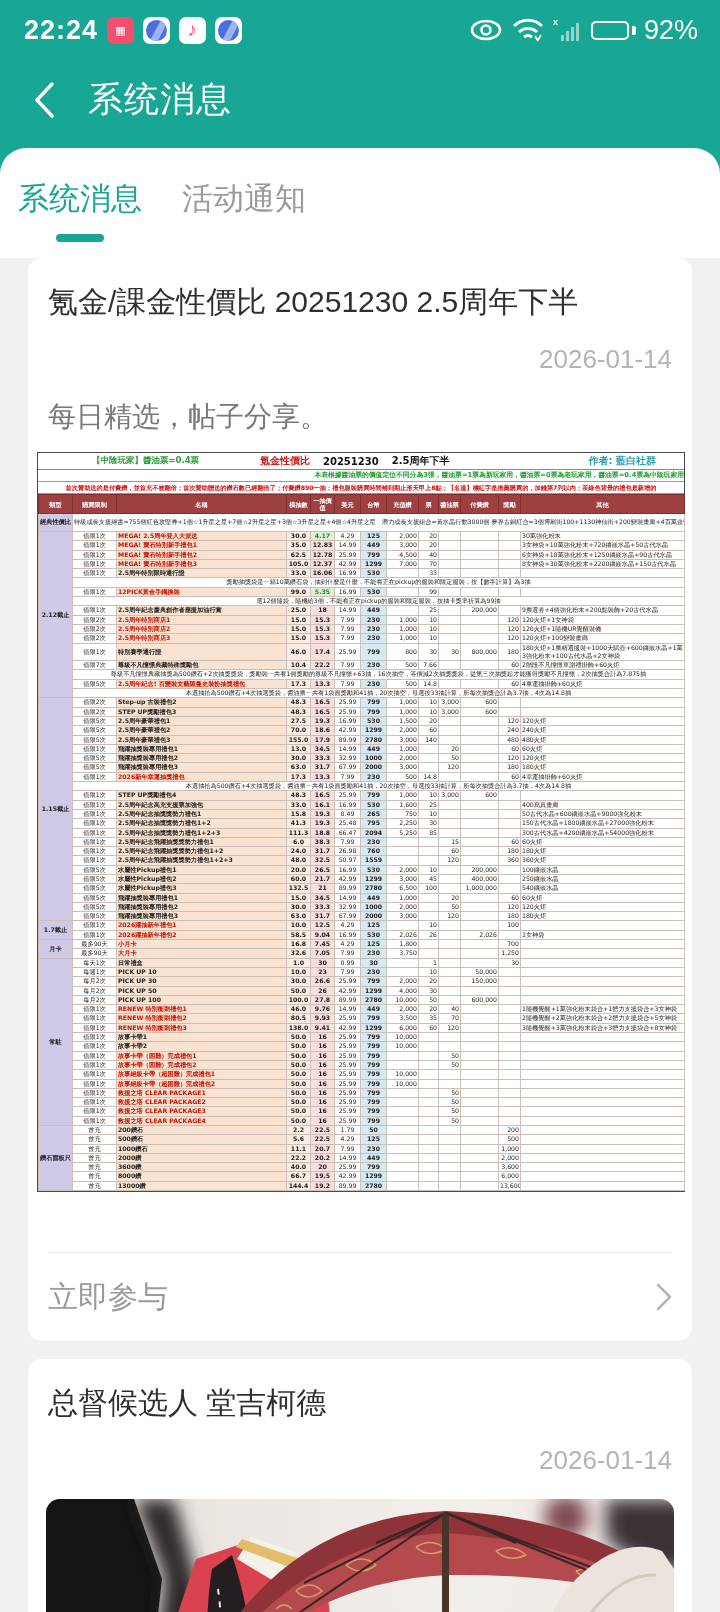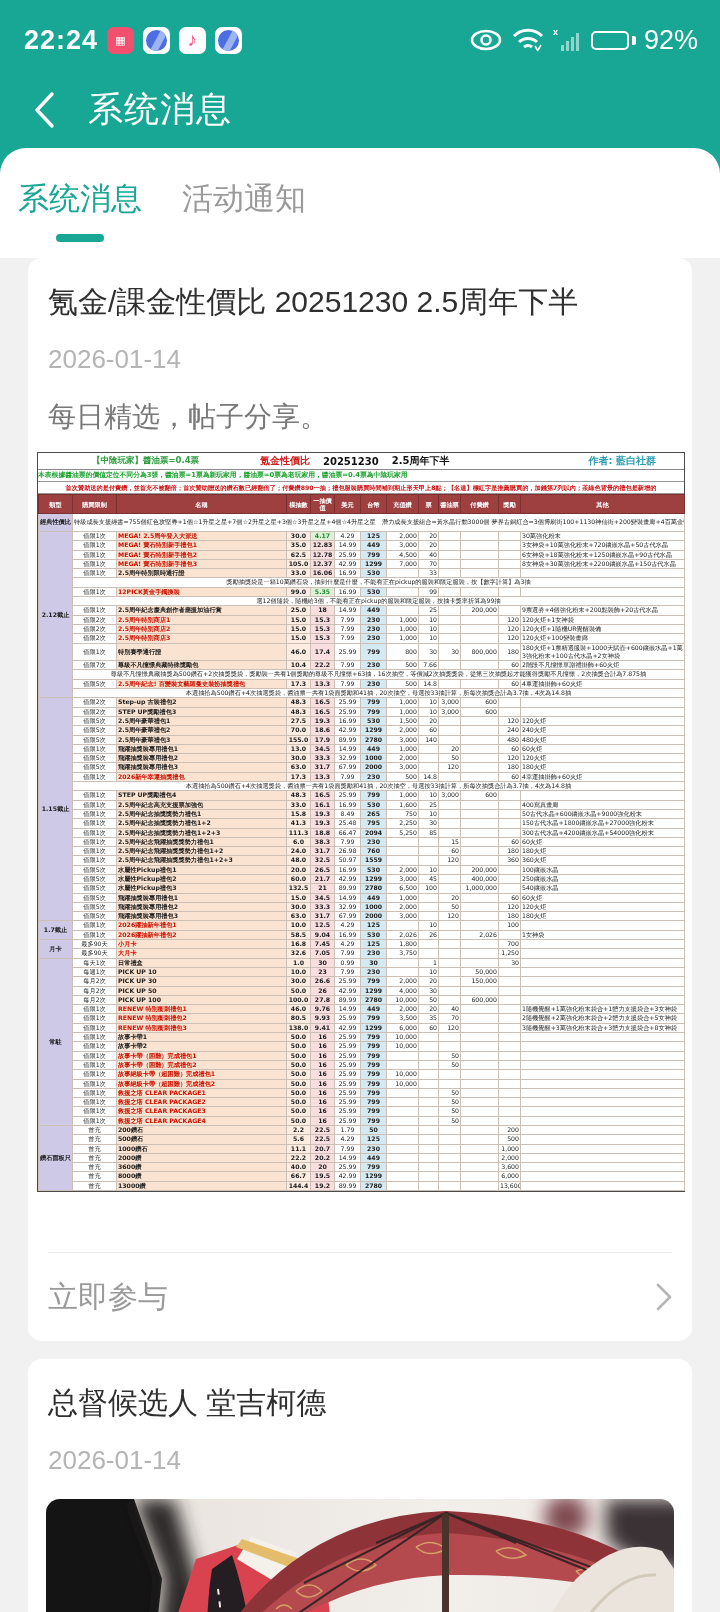--- a/index.html
+++ b/index.html
@@ -1,20 +1,20 @@
 <!DOCTYPE html>
 <html><head>
 <meta charset="utf-8">
 <style>
   html,body{margin:0;padding:0;width:720px;height:1612px;overflow:hidden;
     font-family:"Liberation Sans","DejaVu Sans",sans-serif;background:#f1f1f1;}
   
   .top{background:#18a695;height:174px;position:relative;}
   .statusbar{display:flex;align-items:center;justify-content:space-between;
-    padding:20px 22px 0 24px;color:#fff;height:40px;}
+    padding:10px 22px 0 24px;color:#fff;height:40px;}
   .sb-left{display:flex;align-items:center;gap:9px;}
   .sb-time{font-size:27px;font-weight:bold;letter-spacing:1px;}
   .appic{width:27px;height:27px;border-radius:7px;display:flex;align-items:center;justify-content:center;font-size:15px;}
   .appic.pink{background:#f2506e;color:#fff;font-size:11px;font-weight:bold;}
   .appic.white{background:#fff;color:#ff4f7e;font-size:19px;}
   .appic.blue{background:#fff;}
   .appic.blue .dot{width:21px;height:21px;border-radius:50%;background:#4b6fe0;position:relative;overflow:hidden;}
   .appic.blue .dot:after{content:"";position:absolute;left:9px;top:-3px;width:7px;height:30px;background:#9db4f2;transform:rotate(28deg);}
   .sb-right{display:flex;align-items:center;gap:8px;}
   .sb-right svg{display:block;}
@@ -32,37 +32,37 @@
   .tab{font-size:31px;position:relative;padding-bottom:22px;}
   .tab.active{color:#18a695;font-weight:500;}
   .tab.inactive{color:#9a9a9a;}
   .tab.active .underline{position:absolute;left:50%;transform:translateX(-50%);bottom:0;
     width:48px;height:8px;border-radius:4px;background:#18a695;}
   
   .feed{padding:0 28px;}
   .card{background:#fff;border-radius:14px;padding:26px 20px 0 20px;margin-top:0;}
   .card + .card{margin-top:18px;}
   .card-title{font-size:30px;color:#2f2f2f;font-weight:400;line-height:36px;}
-  .card-date{font-size:26px;color:#b4b4b4;margin-top:24px;line-height:30px;}
+  .card-date{font-size:26px;color:#b4b4b4;margin-top:24px;line-height:30px;text-align:right;}
   .card-body{font-size:28px;color:#787878;margin-top:26px;line-height:34px;}
   .more-row{border-top:1px solid #ededed;margin-top:60px;height:88px;
     display:flex;align-items:center;justify-content:space-between;}
   .more-label{font-size:30px;color:#9b9b9b;text-align:center;}
   .post-image{margin:24px -2px 0 -2px;border-radius:14px;overflow:hidden;height:260px;background:#efebe7;}
   .post-image svg{display:block;}
   
   .sheet{margin:18px -11px 0 -11px;width:646px;border:1px solid #4a4a4a;background:#fff;
     font-family:"DejaVu Sans",sans-serif;box-sizing:content-box;}
   .sh-titlebar{display:flex;align-items:center;height:16px;border-bottom:1px solid #8a8a8a;font-weight:bold;gap:7px;}
   .sh-t-left{flex:0 0 215px;text-align:center;font-size:8.5px;color:#2f9e3f;}
   .sh-t-main{font-size:10px;color:#d02020;margin-right:6px;}
   .sh-t-date{font-size:10px;color:#111;margin-right:6px;}
   .sh-t-suf{font-size:10px;color:#111;}
   .sh-t-author{margin-left:auto;margin-right:28px;font-size:10px;color:#2b9db0;}
-  .sh-note-g{font-size:6.8px;color:#1fa330;font-weight:bold;text-align:left;height:11px;line-height:11px;
+  .sh-note-g{font-size:6.8px;color:#1fa330;font-weight:bold;text-align:right;height:11px;line-height:11px;
     border-bottom:1px solid #999;white-space:nowrap;overflow:hidden;}
   .sh-note-r{font-size:6.2px;color:#cc1111;font-weight:bold;text-align:center;height:11px;line-height:11px;
     border-bottom:1px solid #999;white-space:nowrap;overflow:hidden;}
   table.grid{border-collapse:collapse;table-layout:fixed;width:646px;}
   table.grid th{background:#9e4040;color:#fff;font-size:6.2px;font-weight:bold;border:1px solid #7d3030;
     padding:0;height:18px;line-height:7px;overflow:hidden;}
   table.grid td{font-size:6.2px;line-height:8.3px;padding:0 1px;border:1px solid #cbbfb6;
     white-space:nowrap;overflow:hidden;color:#222;height:8.3px;}
   td.sec{background:#cec9e7;text-align:center;font-weight:bold;white-space:pre-line;line-height:8px;}
   td.lim{text-align:center;color:#333;}

